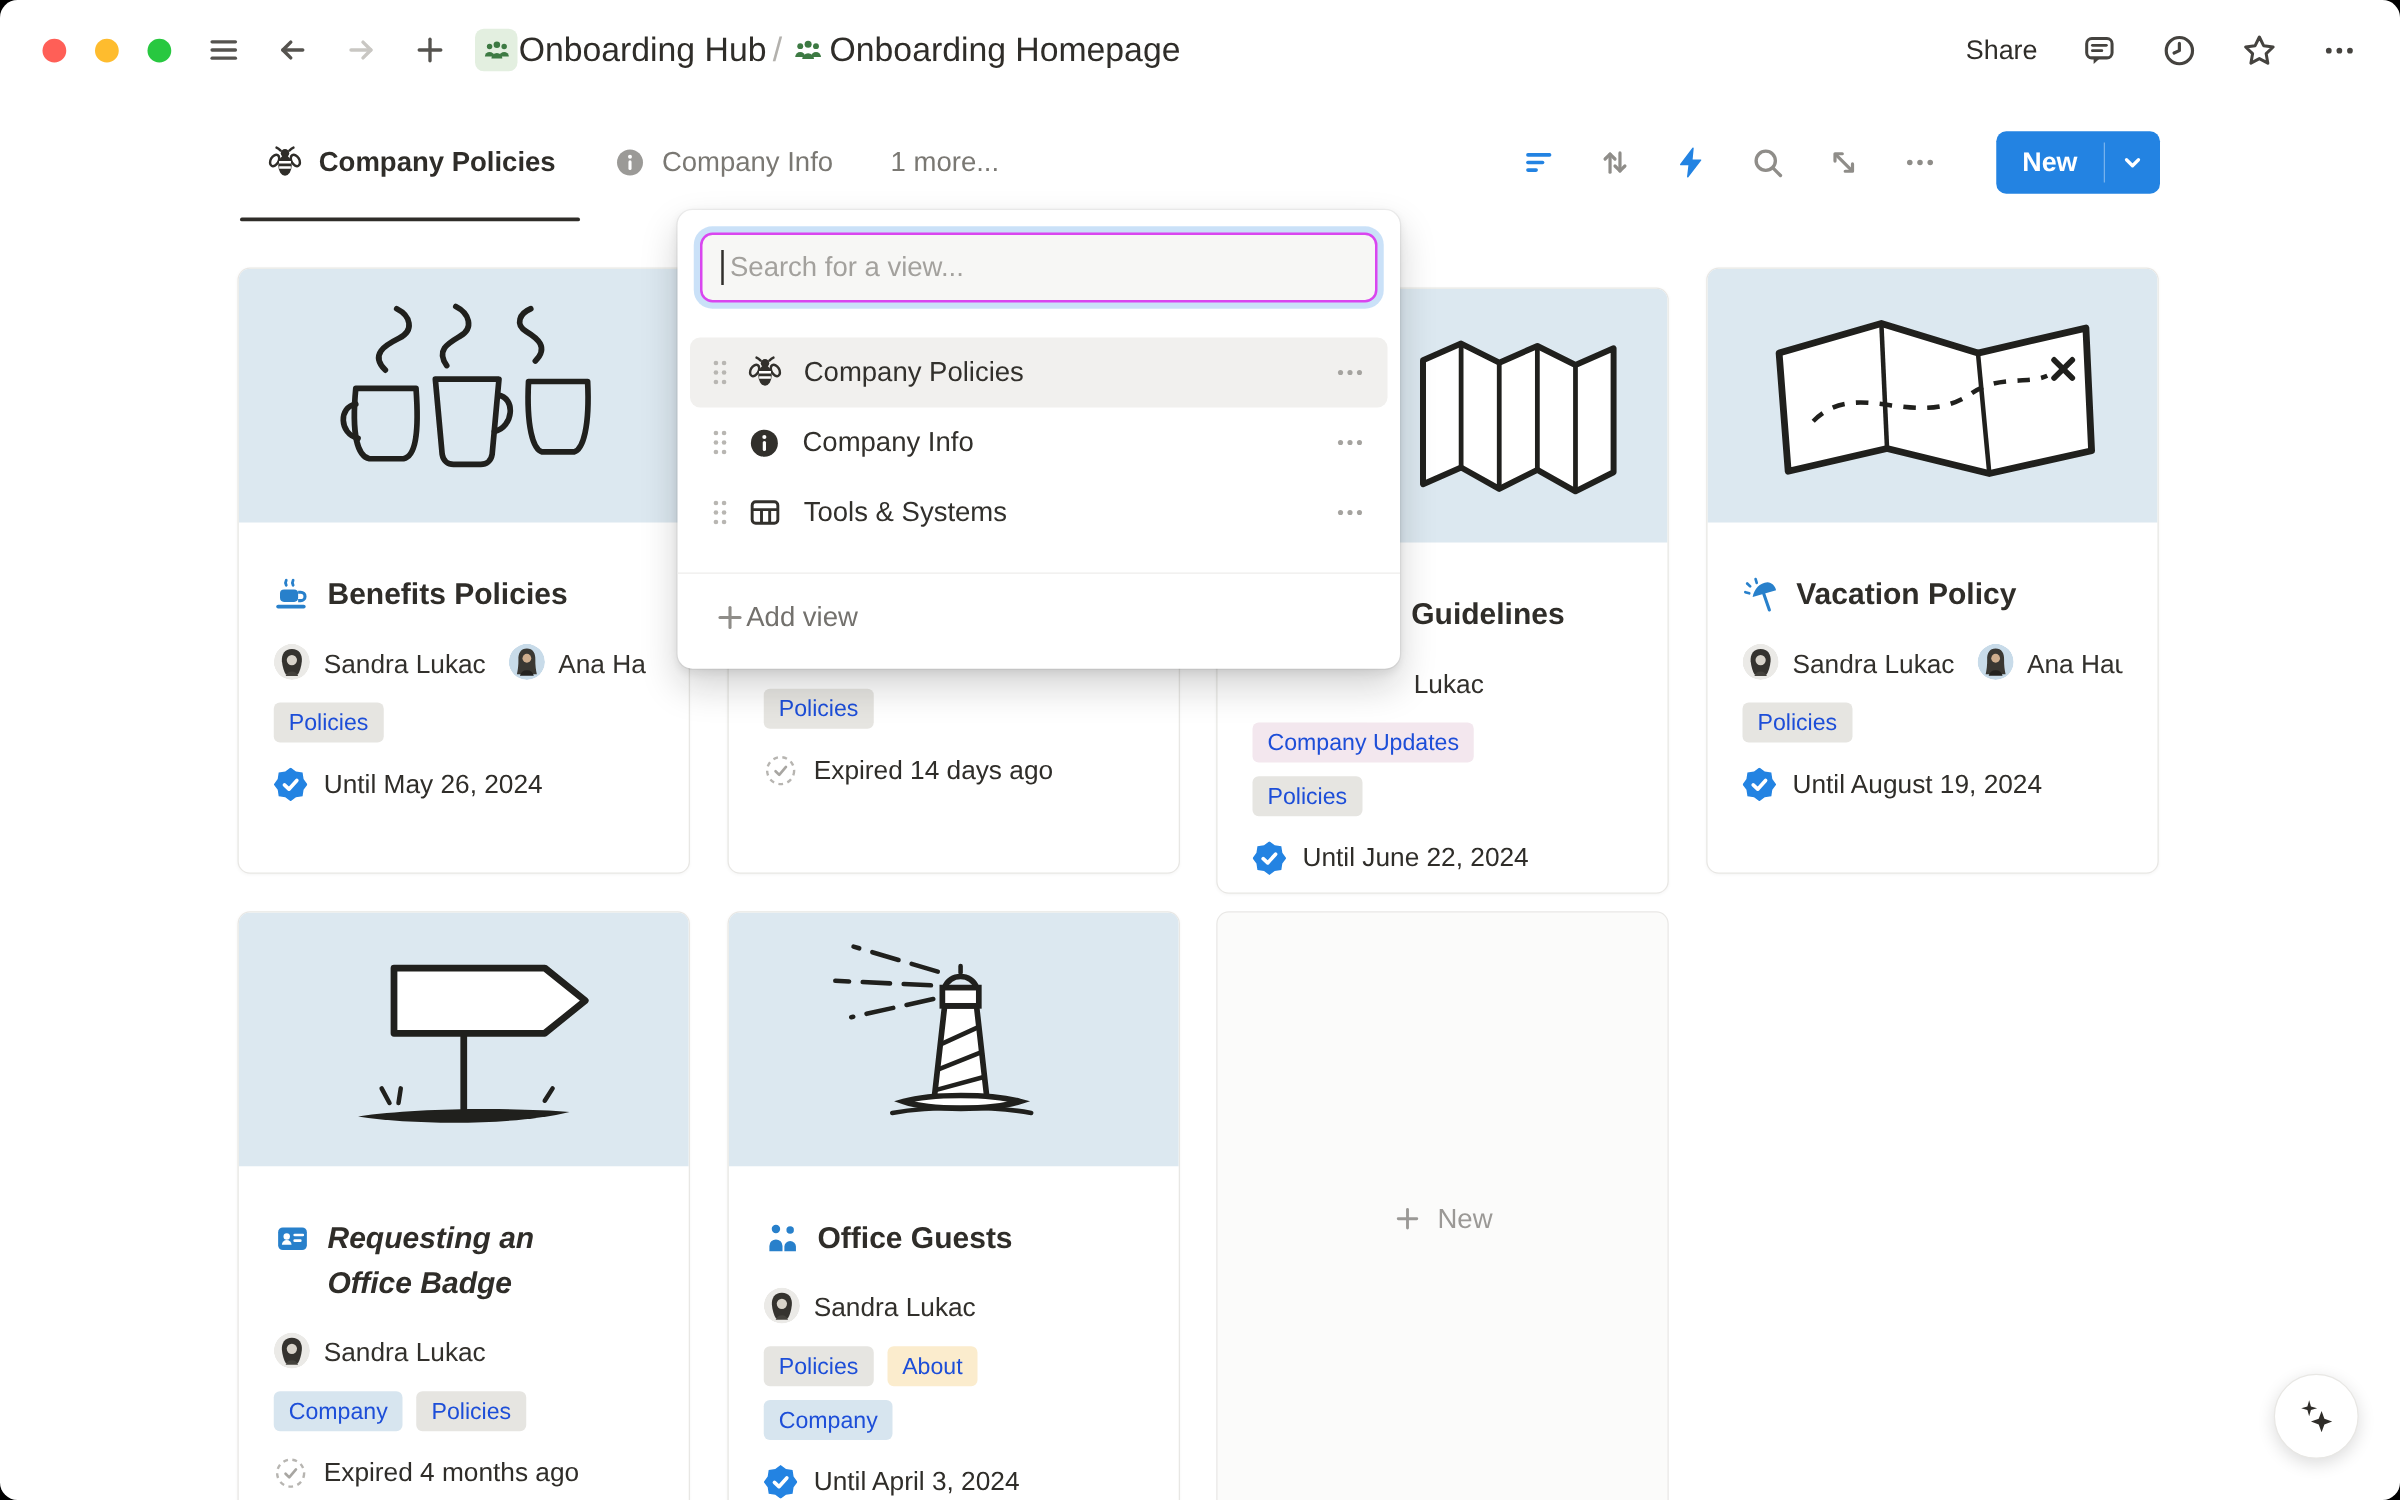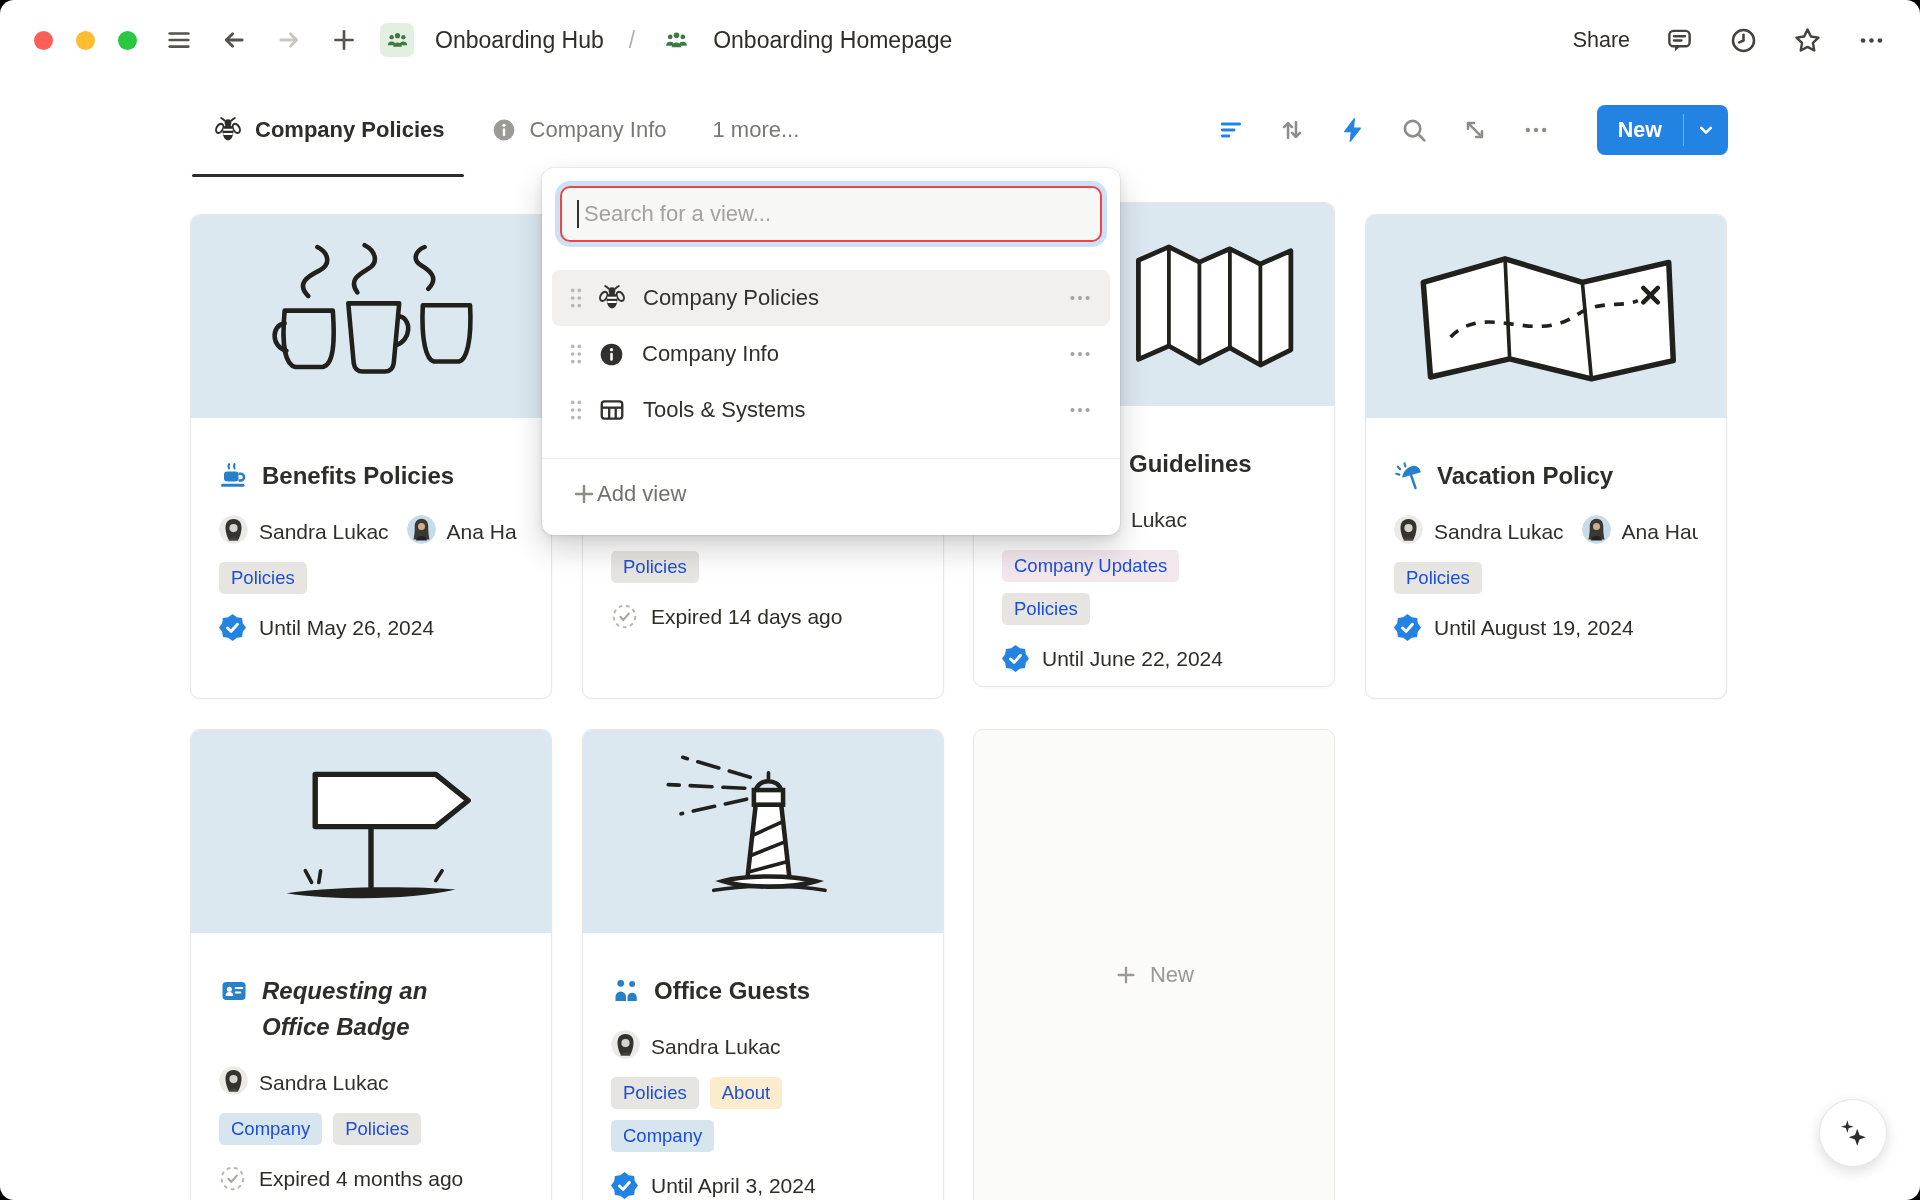--- a/index.html
+++ b/index.html
@@ -7,21 +7,21 @@
   .window { position:absolute; inset:0; background:#fff; border-radius:14px; overflow:hidden; color:#32302c; }
 
   
   .titlebar { position:absolute; top:0; left:0; right:0; height:80px; display:flex; align-items:center; padding:0 34px; }
   .lights { display:flex; gap:23px; margin-right:28px; }
   .light { width:19px; height:19px; border-radius:50%; border:none; }
   .light.red{background:#ff5f57}.light.yellow{background:#febc2e}.light.green{background:#28c840}
   .nav-icons { display:flex; align-items:center; gap:27px; margin-right:22px; }
   .icon-btn { background:none; border:none; display:flex; align-items:center; justify-content:center; padding:0; cursor:pointer; }
   .ic { display:block; }
-  .breadcrumb { display:flex; align-items:center; gap:21px; font-size:23px; font-weight:500; color:#2f2d29; }
+  .breadcrumb { display:flex; align-items:center; gap:1px; font-size:27px; font-weight:500; color:#2f2d29; }
   .ws-icon { width:34px; height:34px; border-radius:7px; background:#e3efe0; display:flex; align-items:center; justify-content:center; color:#3d7a43; }
   .pg-icon { width:32px; height:32px; display:flex; align-items:center; justify-content:center; color:#3d7a43; }
   .crumb-sep { color:#b3b1ad; margin:0 4px; font-weight:400; }
   .tb-spacer { flex:1; }
   .tb-right { display:flex; align-items:center; gap:35px; color:#45433f; }
   .share-lbl { font-size:21.5px; color:#2f2d29; cursor:pointer; background:none; border:none; font-family:inherit; }
 
   
   .viewbar { position:absolute; top:80px; left:0; right:0; height:100px; display:flex; align-items:center; padding:0 192px 0 214px; }
   .tabs { display:flex; align-items:center; gap:46px; height:100%; }
@@ -60,21 +60,21 @@
   .indent-title { padding-left:127px; }
   .indent-name { padding-left:129px; }
   .spacer109 { height:109px; }
   .mt0 { margin-top:0; }
   .new-card { position:absolute; background:#fbfbfa; border:1px solid #e9e8e6; border-radius:10px; display:flex; align-items:center; justify-content:center; gap:12px; color:#9b9996; font-size:22px; cursor:pointer; }
 
   
   .dropdown { position:absolute; left:542px; top:168px; width:578px; background:#fff; border-radius:12px; padding:18px 0 12px;
               box-shadow:0 0 0 1px rgba(15,15,15,.05), 0 3px 8px rgba(15,15,15,.08), 0 14px 30px rgba(15,15,15,.18); z-index:20; }
   .dd-search { margin:0 18px; position:relative; }
-  .dd-input { width:100%; height:56px; border-radius:10px; background:#f7f7f5; border:2px solid #ef4444; box-shadow:0 0 0 5px rgba(35,131,226,.24);
+  .dd-input { width:100%; height:56px; border-radius:10px; background:#f7f7f5; border:2px solid #d946ef; box-shadow:0 0 0 5px rgba(35,131,226,.24);
               font-size:22px; font-family:inherit; color:#32302c; padding:0 16px 0 22px; outline:none; }
   .dd-input::placeholder { color:#a3a19d; }
   .dd-caret { position:absolute; left:17px; top:14px; width:2px; height:28px; background:#32302c; }
   .dd-rows { margin-top:28px; }
   .dd-row { margin:0 10px; height:56px; display:flex; align-items:center; padding:0 15px; border-radius:8px; cursor:pointer; }
   .dd-row.selected { background:#f1f0ee; }
   .dd-handle { color:#b8b6b2; flex:none; cursor:grab; display:flex; }
   .dd-row-icon { margin-left:13px; flex:none; color:#32302c; display:flex; }
   .dd-label { margin-left:17px; font-size:22px; color:#32302c; font-weight:500; flex:1; }
   .dd-more { border:none; background:none; color:#a5a39f; cursor:pointer; display:flex; padding:2px; }
@@ -516,21 +516,21 @@
         </div>
       <div class="status-row">
           <svg class="status-icon">
             <use href="#i-check-dashed"></use>
           </svg>
           <span>Expired 14 days ago</span>
         </div>
     </div>
   </div>
 
-  <div class="card" style="left:973px;top:202px;height:485px">
+  <div class="card" style="left:973px;top:230px;height:485px">
     <div class="cover right">
         <svg width="185" height="162">
           <use href="#ill-panels"></use>
         </svg>
       </div>
     <div class="card-body">
       <div class="title-row indent-title">
           <span>Guidelines</span>
         </div>
       <div class="people-row indent-name">

